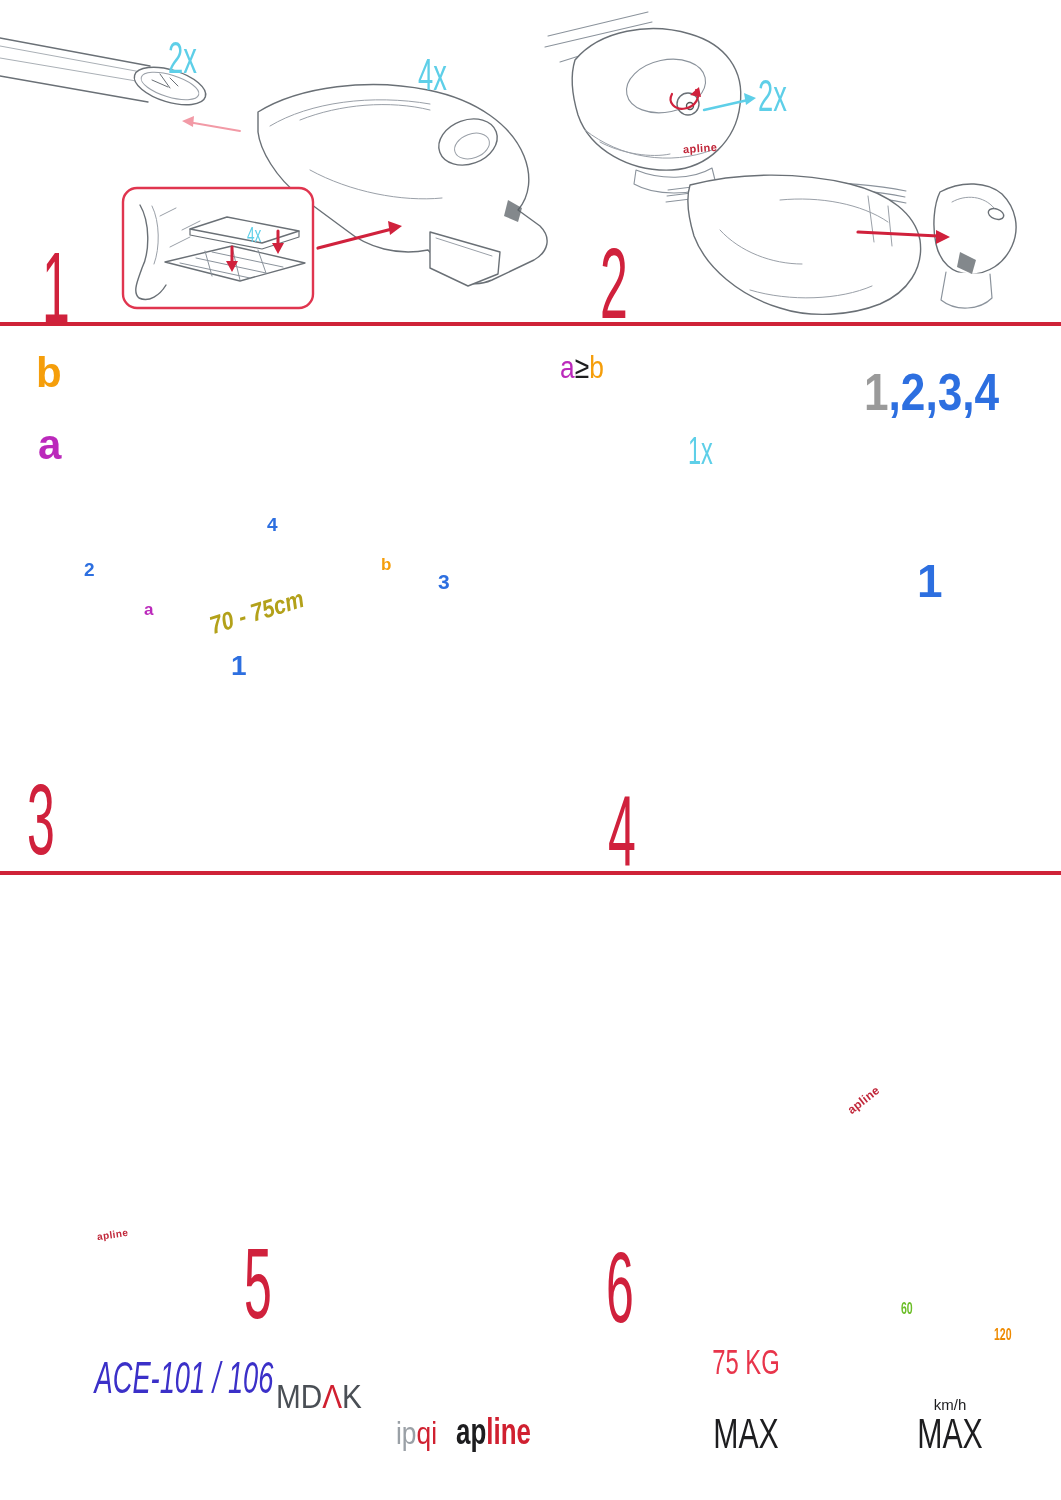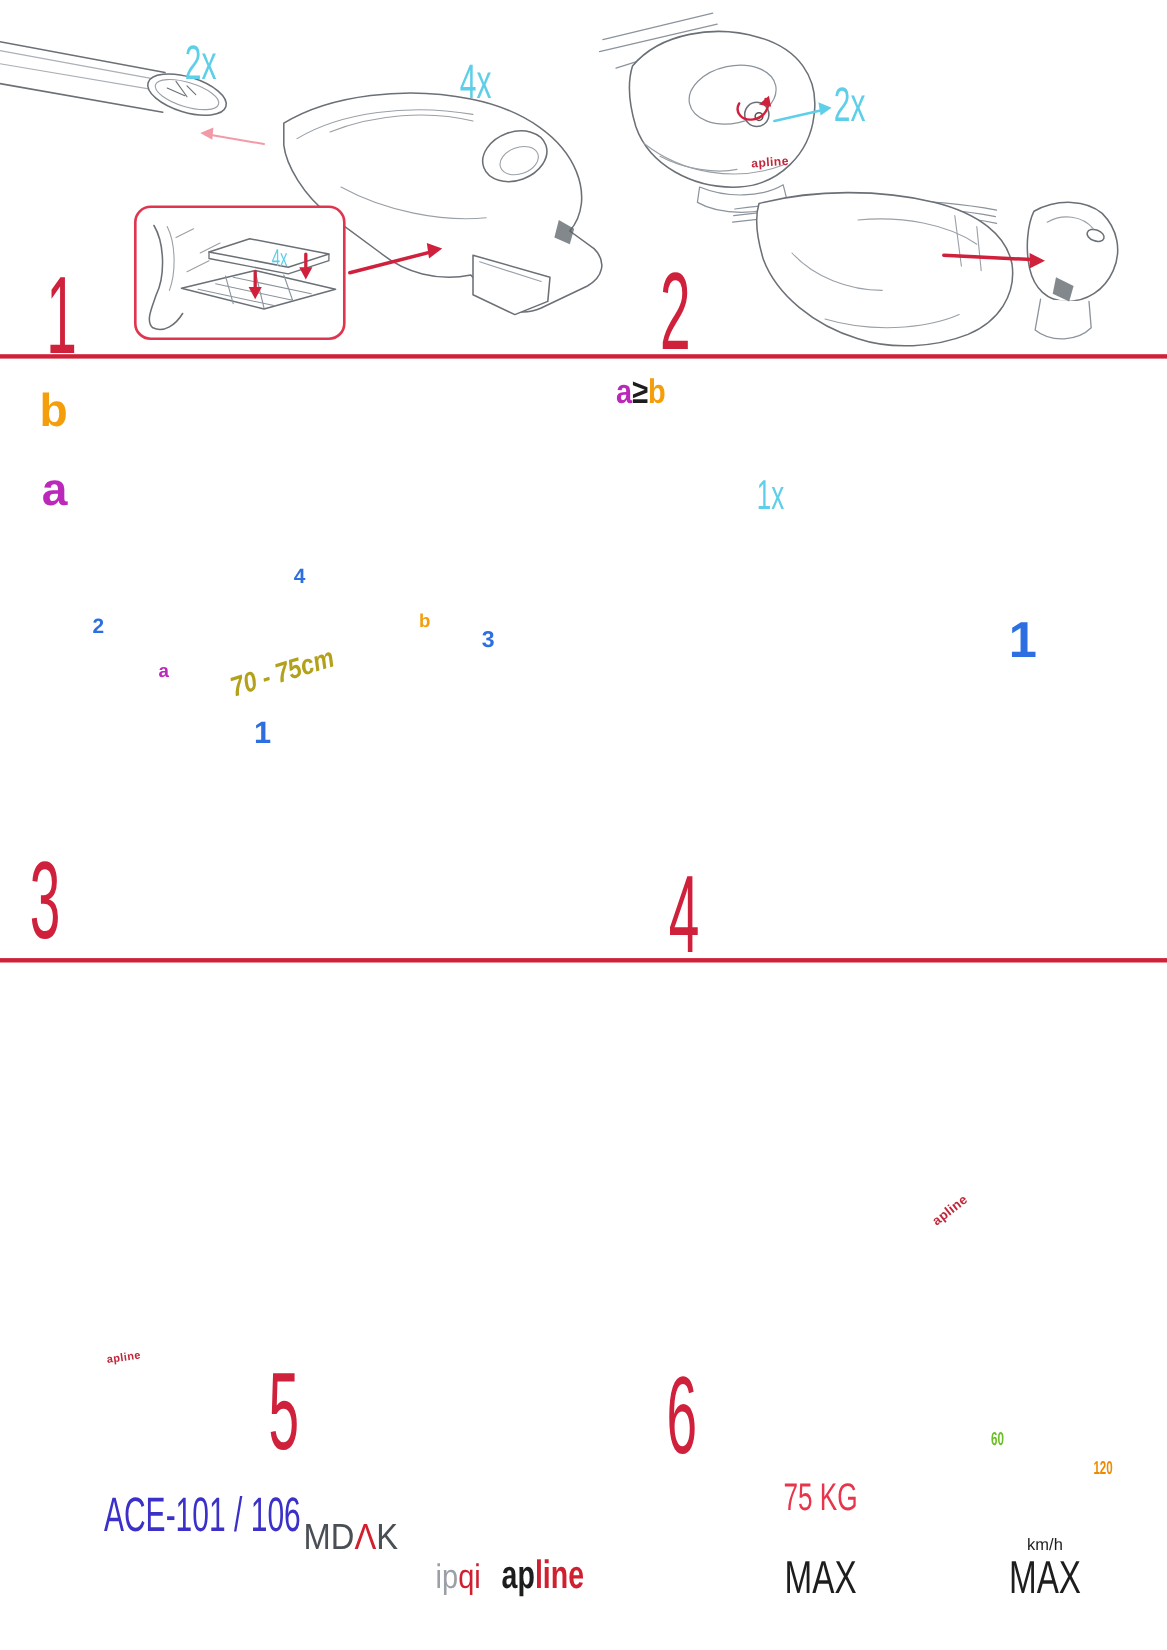--- a/index.html
+++ b/index.html
@@ -367,37 +367,40 @@
 <div class="lbl blue" style="left:84px;top:560px;font-size:19px;"><span>2</span></div>
 <div class="lbl blue" style="left:267px;top:515px;font-size:19px;"><span>4</span></div>
 <div class="lbl blue" style="left:438px;top:571px;font-size:21px;"><span>3</span></div>
 <div class="lbl orange" style="left:381px;top:556px;font-size:17px;"><span>b</span></div>
 <div class="lbl magenta" style="left:144px;top:601px;font-size:17px;"><span>a</span></div>
 <div class="lbl" style="left:208px;top:597px;font-size:25px;font-weight:700;font-style:italic;color:#b3a11a;transform:rotate(-17deg);"><span class="cond" style="transform:scaleX(.85);">70 - 75cm</span></div>
 <div class="lbl blue" style="left:231px;top:652px;font-size:28px;"><span>1</span></div>
 <div class="lbl stepnum" style="left:27px;top:769px;"><span class="cond">3</span></div>
 
 
-<div class="lbl" style="left:560px;top:340px;font-size:31px;font-weight:700;">
+<div class="lbl" style="left:560px;top:352px;font-size:31px;font-weight:400;">
   <span class="cond" style="transform:scaleX(.85);"><span style="color:#bb29bb;">a</span><span style="color:#1d1d1f;">≥</span><span style="color:#f59e0b;">b</span></span>
+</div>
+<div class="lbl" style="left:864px;top:366px;font-size:52px;font-weight:700;">
+  <span class="cond" style="transform:scaleX(.85);"><span style="color:#9a9a9a;">1</span><span style="color:#2d6fe0;">,2,3,4</span></span>
 </div>
 <div class="lbl qty" style="left:688px;top:432px;font-size:38px;"><span class="cond">1x</span></div>
 <div class="lbl blue" style="left:917px;top:558px;font-size:46px;"><span>1</span></div>
 <div class="lbl stepnum" style="left:608px;top:781px;"><span class="cond">4</span></div>
 
 
 <div class="lbl brandtiny" style="left:97px;top:1230px;font-size:10px;transform:rotate(-8deg);"><span>apline</span></div>
 <div class="lbl stepnum" style="left:244px;top:1233px;"><span class="cond">5</span></div>
 
 
 <div class="lbl brandtiny" style="left:845px;top:1094px;font-size:12px;transform:rotate(-38deg);"><span>apline</span></div>
 <div class="lbl stepnum" style="left:606px;top:1237px;"><span class="cond">6</span></div>
 
 
-<div class="lbl" style="left:58px;top:1356px;width:192px;font-size:44px;color:#3b30c8;">
+<div class="lbl" style="left:58px;top:1356px;width:192px;font-size:44px;color:#3b30c8;font-style:italic;">
       <span class="cond-c" style="transform:scaleX(.62);">ACE-101 / 106</span>
     </div>
 <div class="lbl" style="left:276px;top:1380px;font-size:33px;font-weight:400;">
   <span class="cond" style="transform:scaleX(.9);"><span style="color:#4a4f55;">MD</span><span style="color:#d02030;">Λ</span><span style="color:#4a4f55;">K</span></span>
 </div>
 <div class="lbl" style="left:396px;top:1418px;font-size:31px;">
   <span class="cond" style="transform:scaleX(.85);"><span style="color:#9aa0a6;">ip</span><span style="color:#d02030;">qi</span></span>
 </div>
 <div class="lbl" style="left:456px;top:1414px;font-size:36px;font-weight:700;">
   <span class="cond" style="transform:scaleX(.72);"><span style="color:#1d1d1f;">ap</span><span style="color:#d02030;">line</span></span>

